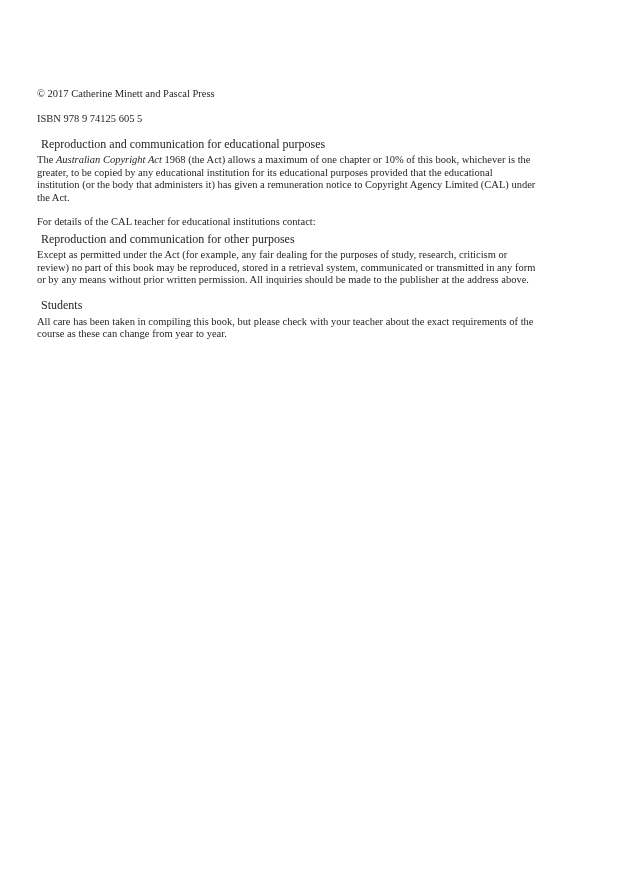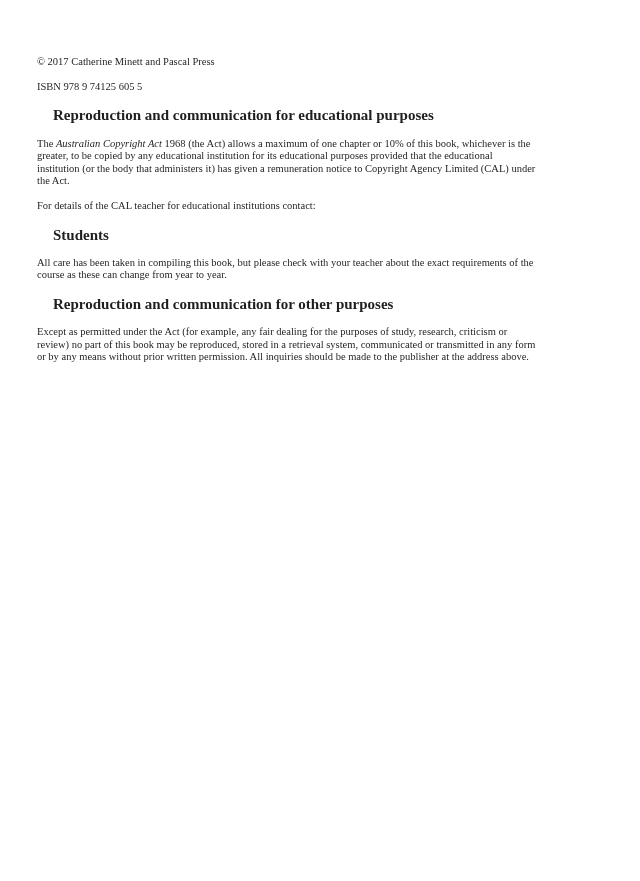--- a/index.html
+++ b/index.html
@@ -10,37 +10,37 @@
   body {
     width: 640px;
     height: 881px;
     overflow: hidden;
   }
   .page {
     box-sizing: border-box;
     width: 576px;
     height: 881px;
     background: #ffffff;
-    padding: 56px 30px 0 37px;
+    padding: 88px 30px 0 37px;
     font-family: "Liberation Serif", serif;
     font-size: 10.5px;
     line-height: 12.45px;
     color: #1f1f1f;
     -webkit-font-smoothing: antialiased;
   }
   .block {
     margin: 0 0 12.45px 0;
   }
   .lines {
     white-space: pre;
   }
   .block-heading {
-    font-size: 15px;
-    font-weight: 700;
-    margin: 16px;
+    font-size: 12px;
+    font-weight: 400;
+    margin: 4px;
     line-height: 12.45px;
   }
   .body-par {
     max-width: 500px;
     margin: 0 0 12.45px 0;
   }
   section {
     margin: 0;
   }
   .intro-line {
@@ -66,22 +66,22 @@
 
   <section>
     <h3 class="block-heading">Reproduction and communication for educational purposes</h3>
     <p class="body-par"><span>The </span><em>Australian Copyright Act</em><span> 1968 (the Act) allows a maximum of one chapter or 10% of this book, whichever is the greater, to be copied by any educational institution for its educational purposes provided that the educational institution (or the body that administers it) has given a remuneration notice to Copyright Agency Limited (CAL) under the Act.</span></p>
   </section>
 
   <p class="intro-line">For details of the CAL teacher for educational institutions contact:</p>
 
 
   <section>
-    <h3 class="block-heading">Students</h3>
-    <p class="body-par">All care has been taken in compiling this book, but please check with your teacher about the exact requirements of the course as these can change from year to year.</p>
+    <h3 class="block-heading">Reproduction and communication for other purposes</h3>
+    <p class="body-par">Except as permitted under the Act (for example, any fair dealing for the purposes of study, research, criticism or review) no part of this book may be reproduced, stored in a retrieval system, communicated or transmitted in any form or by any means without prior written permission. All inquiries should be made to the publisher at the address above.</p>
   </section>
 
   <section>
-    <h3 class="block-heading">Reproduction and communication for other purposes</h3>
-    <p class="body-par">Except as permitted under the Act (for example, any fair dealing for the purposes of study, research, criticism or review) no part of this book may be reproduced, stored in a retrieval system, communicated or transmitted in any form or by any means without prior written permission. All inquiries should be made to the publisher at the address above.</p>
+    <h3 class="block-heading">Students</h3>
+    <p class="body-par">All care has been taken in compiling this book, but please check with your teacher about the exact requirements of the course as these can change from year to year.</p>
   </section>
 
 </div>
 
 </body></html>

